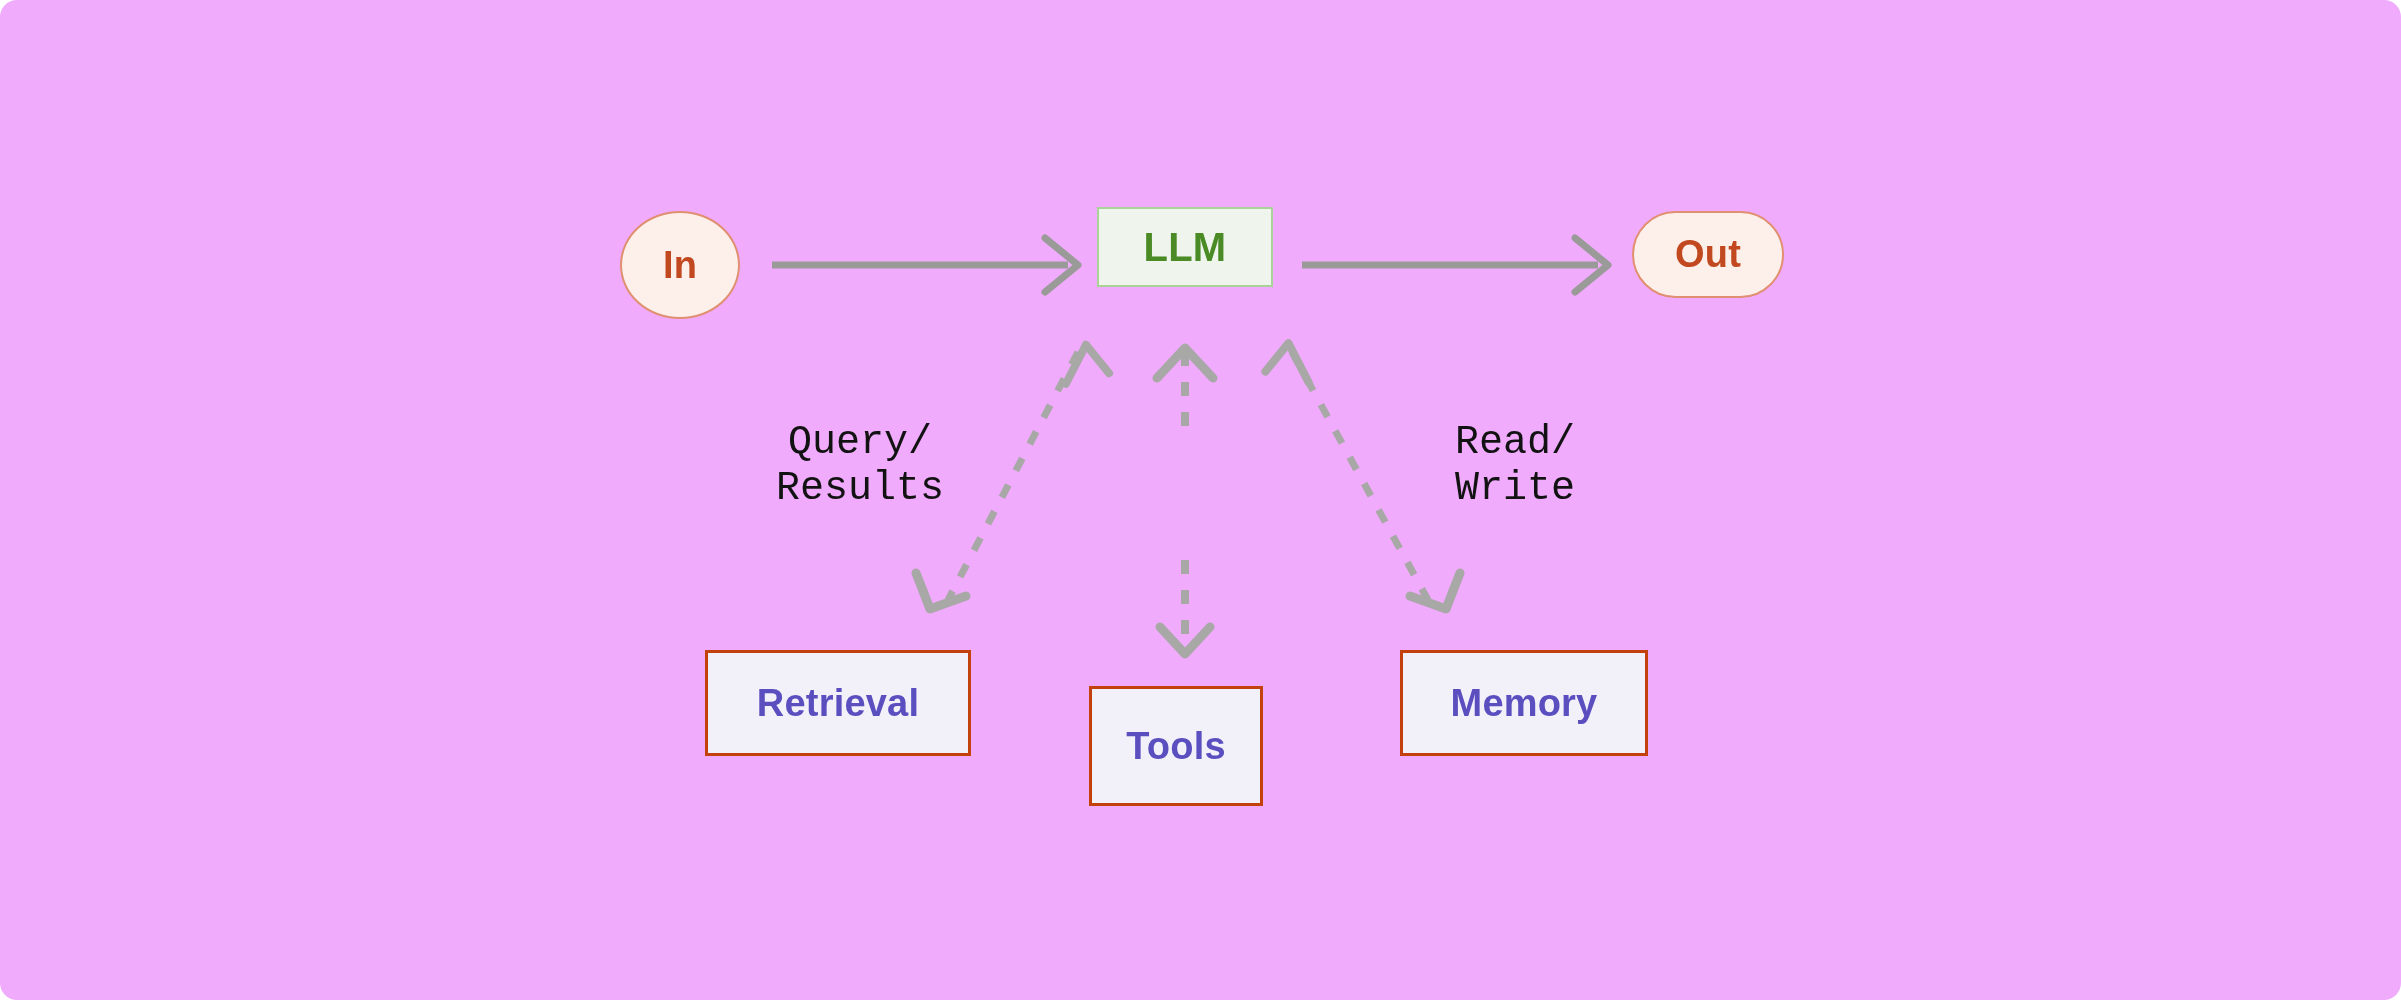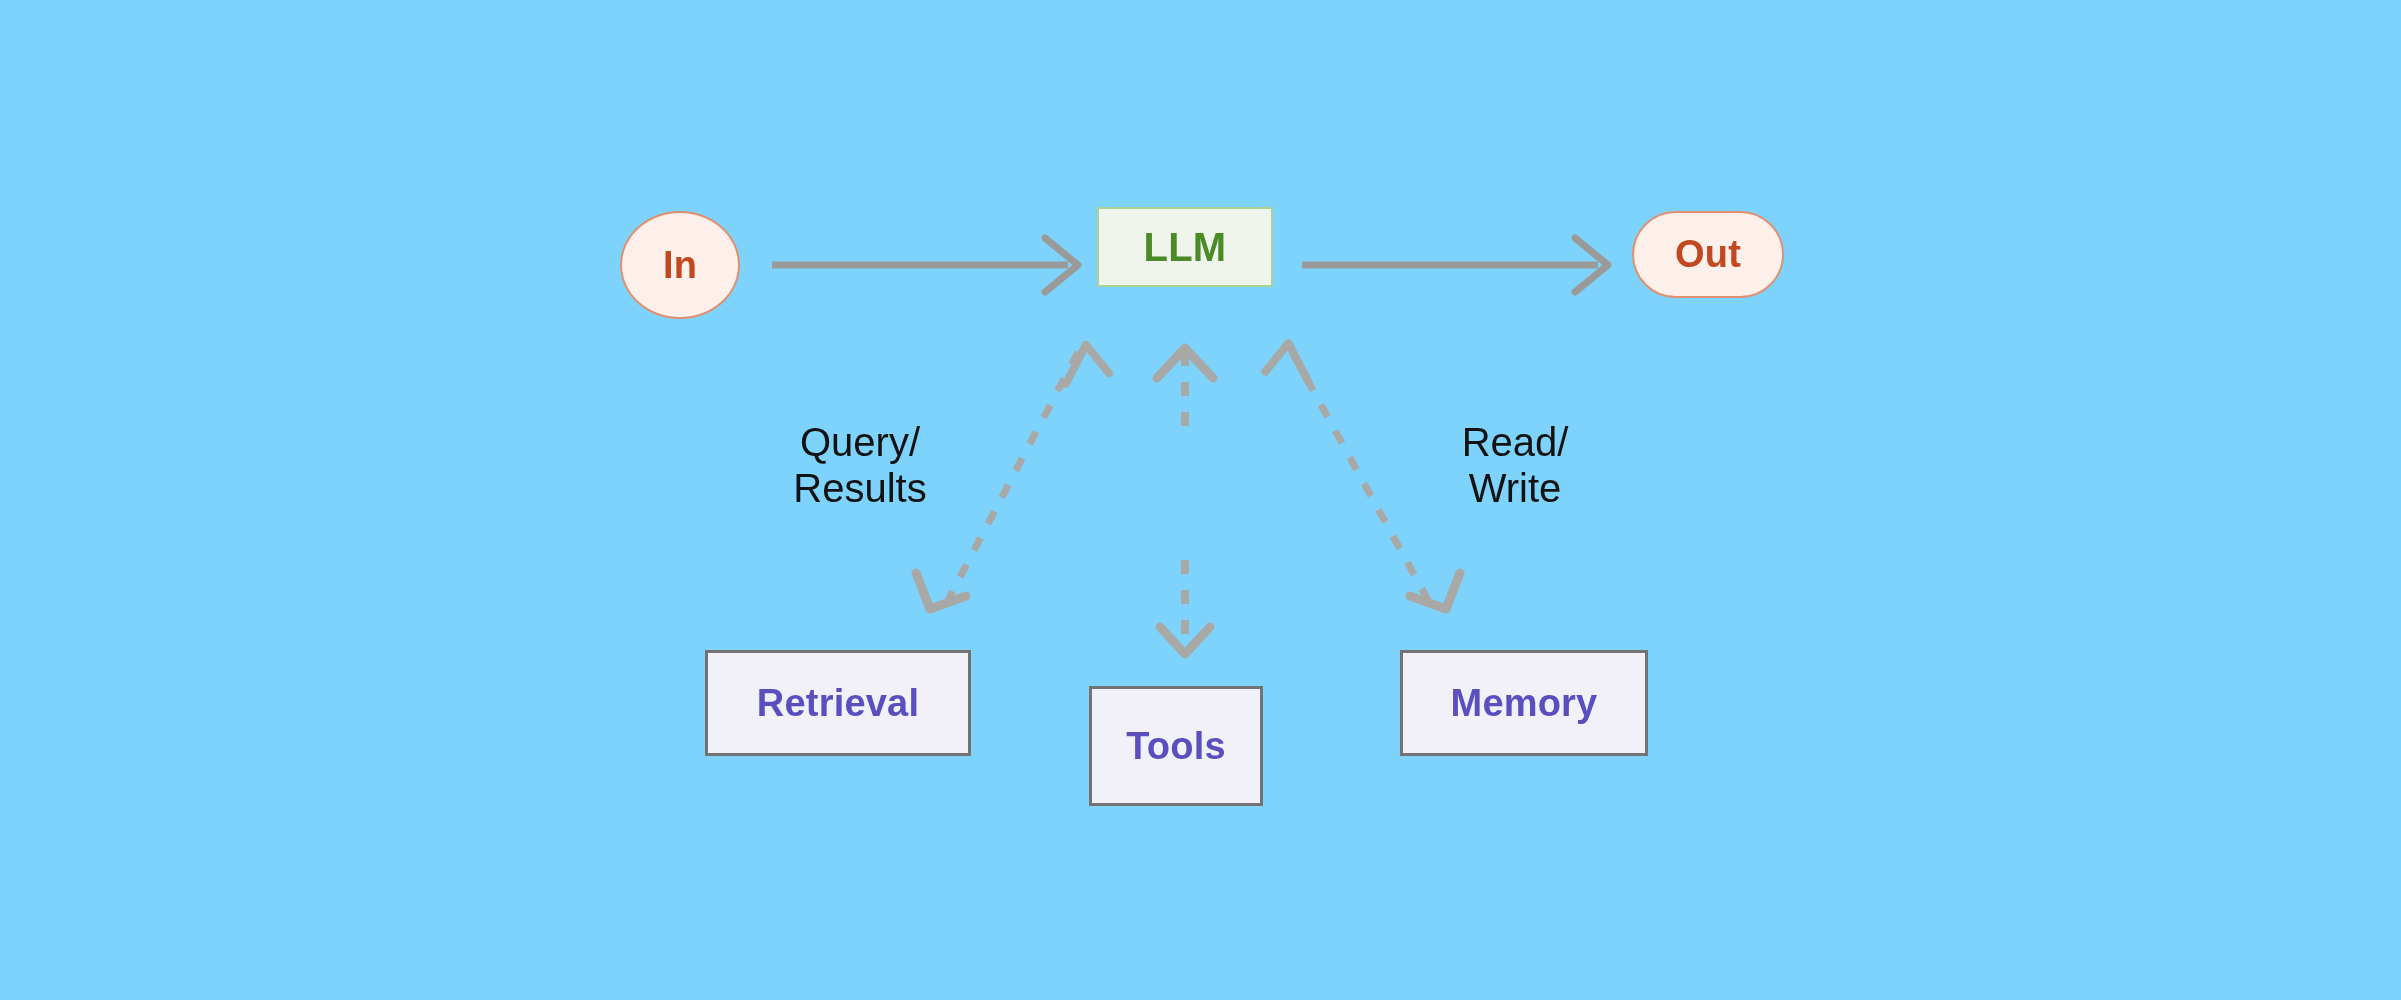--- a/index.html
+++ b/index.html
@@ -7,22 +7,23 @@
     padding: 0;
     background: #ffffff;
   }
   body {
     font-family: "Liberation Sans", sans-serif;
   }
   #canvas {
     position: relative;
     width: 2401px;
     height: 1000px;
-    background: #7dd3fc;
+    background: #f0abfc;
     overflow: hidden;
+    border-radius: 17px;
   }
   #edges {
     position: absolute;
     left: 0;
     top: 0;
     width: 2401px;
     height: 1000px;
   }
   .node {
     position: absolute;
@@ -64,21 +65,21 @@
     top: 207px;
     width: 176px;
     height: 80px;
     border: 2px solid #a9d396;
     background: #eff5ec;
     color: #4a8b26;
     font-size: 40px;
   }
   
   .tool-node {
-    border: 3px solid #737373;
+    border: 3px solid #c2410c;
     background: #f2f1fa;
     color: #5b4fc0;
     font-size: 38px;
   }
   #node-retrieval {
     left: 705px;
     top: 650px;
     width: 266px;
     height: 106px;
   }
@@ -96,20 +97,21 @@
   }
   
   .edge-label {
     position: absolute;
     color: #121212;
     font-size: 40px;
     line-height: 1.14;
     text-align: center;
     white-space: pre-line;
     z-index: 4;
+    font-family: Liberation Mono, monospace;
   }
   #label-query {
     left: 730px;
     top: 420px;
     width: 260px;
   }
   #label-call {
     left: 1060px;
     top: 440px;
     width: 250px;

